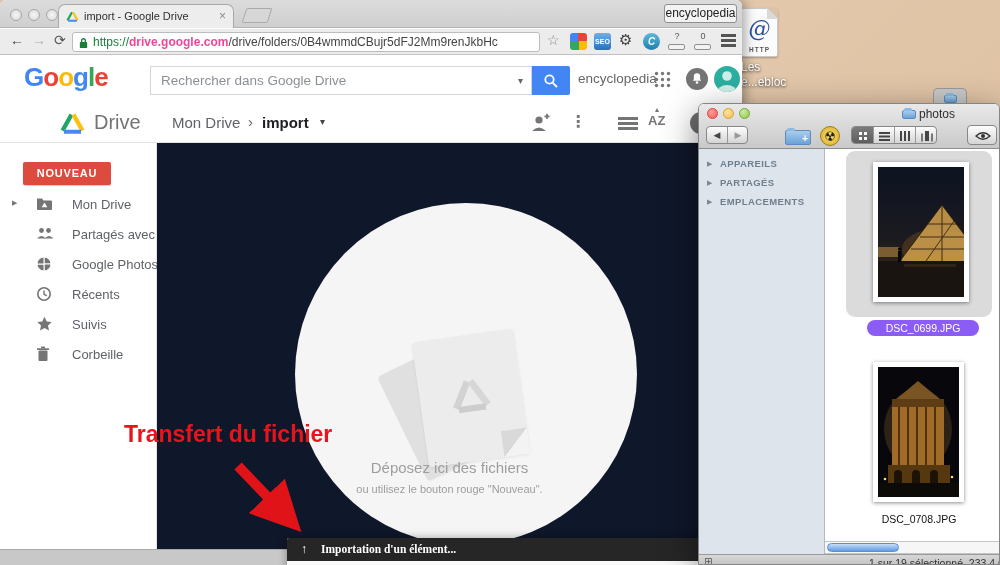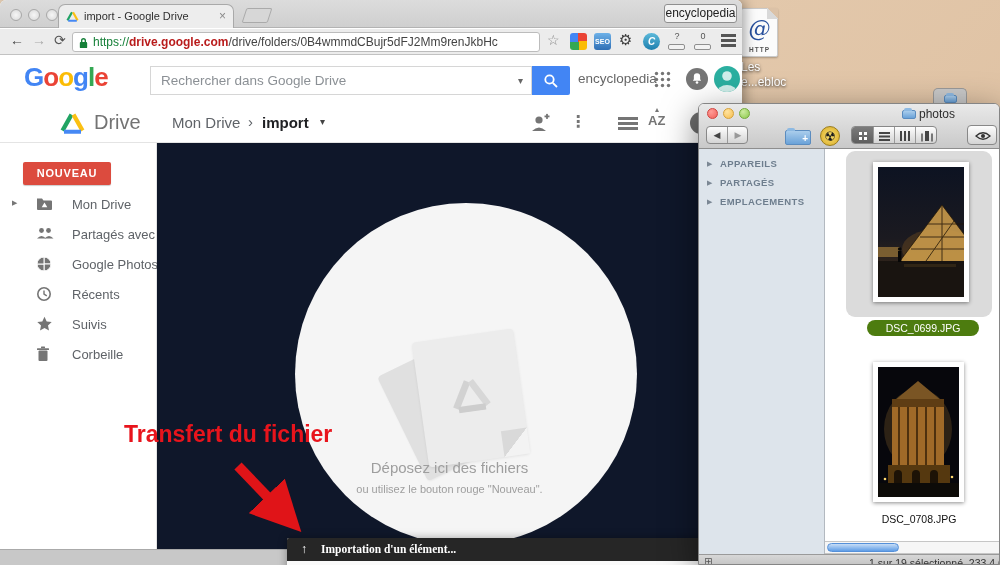--- a/index.html
+++ b/index.html
@@ -35,21 +35,21 @@
   #newtab { position:absolute; left:244px; top:8px; width:26px; height:15px; background:#d7d7d7;
             border:1px solid #aaa; border-radius:2px; transform:skewX(-18deg); }
   #ency-btn { position:absolute; left:664px; top:4px; width:73px; height:19px; background:#f3f3f3;
             border:1px solid #8f8f8f; border-radius:3px; font-size:12px; color:#222; text-align:center; line-height:17px; }
   #navbar { position:absolute; left:0; top:29px; width:742px; height:26px; background:#ececec;
             border-bottom:1px solid #c2c2c2; }
   .navglyph { position:absolute; top:3px; font-size:14px; color:#555; }
   #urlbar { position:absolute; left:72px; top:3px; width:468px; height:20px; background:#fff;
             border:1px solid #bcbcbc; border-radius:3px; font-size:12px; line-height:18px; white-space:nowrap; overflow:hidden; }
   #urlbar .scheme { color:#168039; }
-  #urlbar .host { color:#b91c1c; font-weight:bold; }
+  #urlbar .host { color:#ec4899; font-weight:bold; }
   #urlbar .path { color:#444; }
   .extico { position:absolute; top:4px; width:17px; height:17px; border-radius:3px; }
   .badge { position:absolute; top:4px; width:20px; height:17px; }
   .badge .q { position:absolute; left:0; right:0; top:-2px; text-align:center; font-size:9px; color:#555; }
   .badge .bar { position:absolute; left:1px; bottom:0; width:17px; height:6px; background:#f2f2f2;
             border:1px solid #8f8f8f; border-radius:2px; }
 
   
   #page { position:absolute; left:0; top:55px; width:742px; height:494px; background:#fff; }
   #gheader { position:absolute; left:0; top:0; width:742px; height:48px; background:#fff; }
@@ -115,21 +115,21 @@
   .fbtn { position:absolute; background:linear-gradient(#fdfdfd,#d4d4d4); border:1px solid #888; border-radius:4px; }
   .seg { position:absolute; top:0; bottom:0; border-right:1px solid #999; text-align:center; }
   #fsidebar { position:absolute; left:0; top:45px; width:126px; height:405px; background:#dde4eb;
             border-right:1px solid #b3b9c0; }
   .fsec { position:absolute; left:8px; height:16px; }
   .fsec .tri { position:absolute; left:0; top:3px; font-size:7px; color:#7b8794; }
   .fsec .lb { position:absolute; left:13px; top:1px; font-size:9.5px; font-weight:bold; color:#6e7e8e; letter-spacing:.4px; white-space:nowrap; }
   #fcontent { position:absolute; left:126px; top:45px; width:176px; height:392px; background:#fff; }
   #fsel { position:absolute; left:147px; top:47px; width:146px; height:166px; background:#dbdbdb; border-radius:9px; }
   .thumb { position:absolute; background:#fff; padding:5px; box-shadow:0 1px 4px rgba(0,0,0,.45); }
-  #fpill { position:absolute; left:168px; top:216px; width:112px; height:16px; background:#4d7c0f; border-radius:8px;
+  #fpill { position:absolute; left:168px; top:216px; width:112px; height:16px; background:#8b5cf6; border-radius:8px;
            color:#fff; font-size:10.5px; text-align:center; line-height:16px; }
   #flabel2 { position:absolute; left:150px; top:409px; width:140px; text-align:center; font-size:10.5px; color:#111; }
   #fhscroll { position:absolute; left:126px; top:437px; width:176px; height:13px; background:#f6f6f6;
            border-top:1px solid #c6c6c6; border-bottom:1px solid #c6c6c6; }
   #fhthumb { position:absolute; left:2px; top:1px; width:72px; height:9px; border-radius:5px;
            background:linear-gradient(#c7ddf6,#5f9de6); border:1px solid #5590d9; }
   #fstatus { position:absolute; left:0; top:450px; width:302px; height:15px;
            background:linear-gradient(#d7d7d7,#bdbdbd); border-top:1px solid #9a9a9a; }
   #fstatus .gi { position:absolute; left:5px; top:1px; font-size:10px; color:#555; }
   #fstatus .st { position:absolute; left:170px; top:2px; font-size:10.5px; color:#333; white-space:nowrap; }

